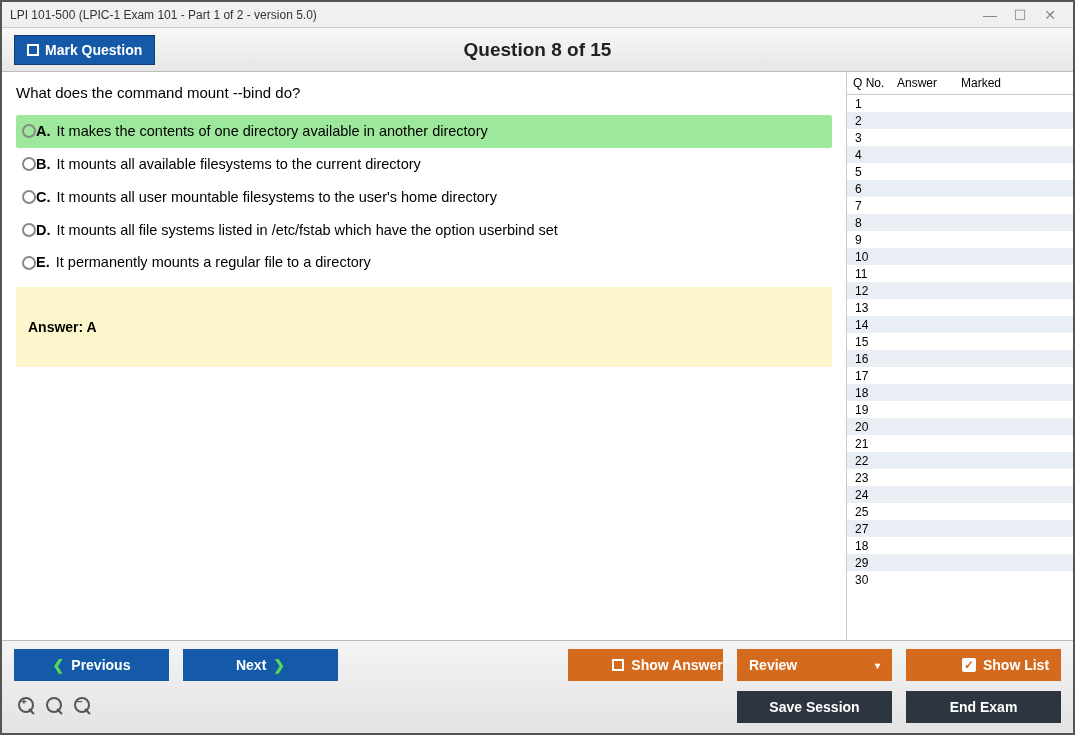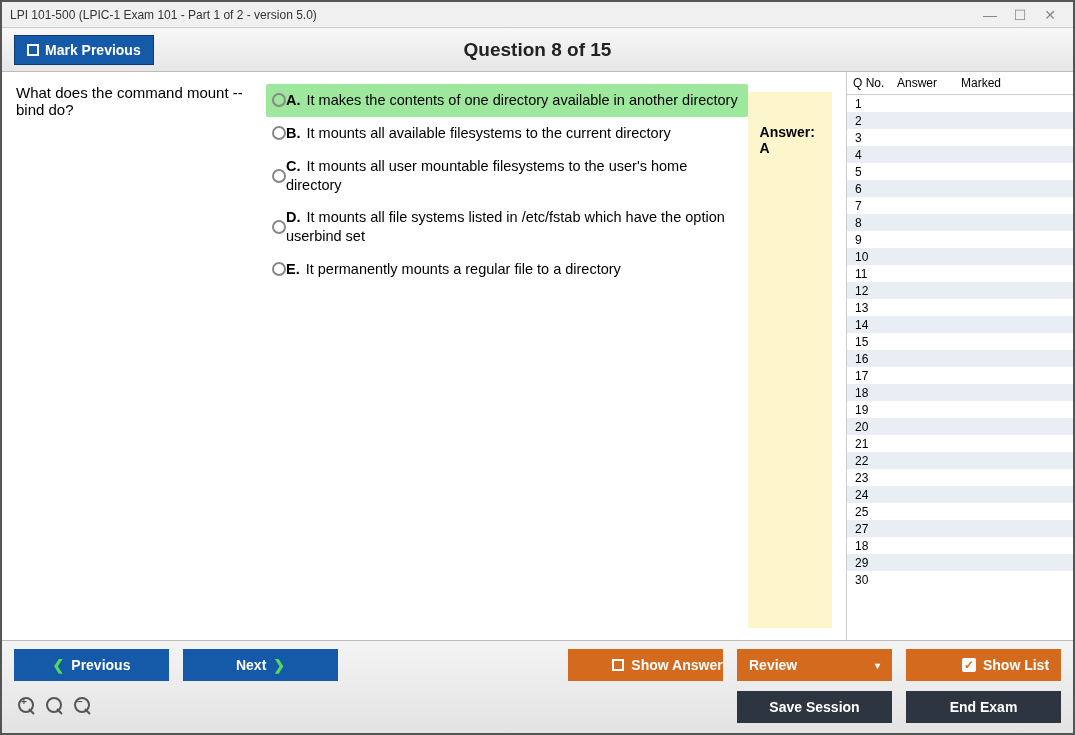--- a/index.html
+++ b/index.html
@@ -6,21 +6,21 @@
   body { font-family: Arial, Helvetica, sans-serif; font-size: 13px; background: #fff; }
   .window { width: 1075px; height: 735px; border: 2px solid #555; display: flex; flex-direction: column; background: #fff; }
   .titlebar { height: 26px; background: #f0f0f0; border-bottom: 1px solid #ccc; display: flex; align-items: center; padding: 0 8px; font-size: 12px; color: #333; }
   .titlebar .spacer { flex: 1; }
   .titlebar .win-btn { width: 30px; text-align: center; color: #888; font-size: 14px; cursor: pointer; }
   .topbar { height: 44px; background: linear-gradient(#f8f8f8, #e6e6e6); border-bottom: 1px solid #bbb; display: flex; align-items: center; padding: 0 12px; position: relative; }
   .mark-btn { background: #155aa8; color: #fff; font-weight: bold; padding: 6px 12px; font-size: 14px; border: 1px solid #0d3d73; cursor: pointer; display: flex; align-items: center; gap: 6px; }
   .mark-btn .box { width: 12px; height: 12px; border: 2px solid #fff; display: inline-block; }
   .q-counter { position: absolute; left: 50%; transform: translateX(-50%); font-size: 19px; font-weight: bold; color: #222; }
   .body { flex: 1; display: flex; overflow: hidden; }
-  .main { flex: 1; padding: 12px 14px; overflow: auto; display: flex; flex-direction: row; }
+  .main { flex: 1; padding: 12px 14px; overflow: auto; display: flex; flex-direction: column; }
   .qtext { font-size: 15px; margin-bottom: 14px; }
   .options { display: flex; flex-direction: column; }
   .option { display: flex; align-items: center; padding: 7px 6px; font-size: 14.5px; border-radius: 2px; line-height: 1.3; }
   .option.correct { background: #9de89d; }
   .radio { width: 14px; height: 14px; border: 2px solid #888; border-radius: 50%; flex-shrink: 0; }
   .opt-letter { font-weight: bold; margin-right: 2px; }
   .answer-box { background: #fdf6cc; padding: 32px 12px; margin-top: 8px; font-weight: bold; font-size: 14px; }
   .sidebar { width: 227px; border-left: 1px solid #ccc; display: flex; flex-direction: column; font-size: 12px; }
   .side-head { display: flex; border-bottom: 1px solid #ccc; background: #fff; font-size: 12px; }
   .side-head div { padding: 4px 6px; }
@@ -65,21 +65,21 @@
     <span>LPI 101-500 (LPIC-1 Exam 101 - Part 1 of 2 - version 5.0)</span>
     <span class="spacer"></span>
     <span class="win-btn">—</span>
     <span class="win-btn">☐</span>
     <span class="win-btn">✕</span>
   </div>
 
   <div class="topbar">
     <div class="mark-btn">
       <span class="box"></span>
-      <span>Mark Previous</span>
+      <span>Mark Question</span>
     </div>
     <div class="q-counter">Question 8 of 15</div>
   </div>
 
   <div class="body">
 
     <div class="main">
       <div class="qtext">What does the command mount --bind do?</div>
       <div class="options" id="options">
           <div class="option correct">

